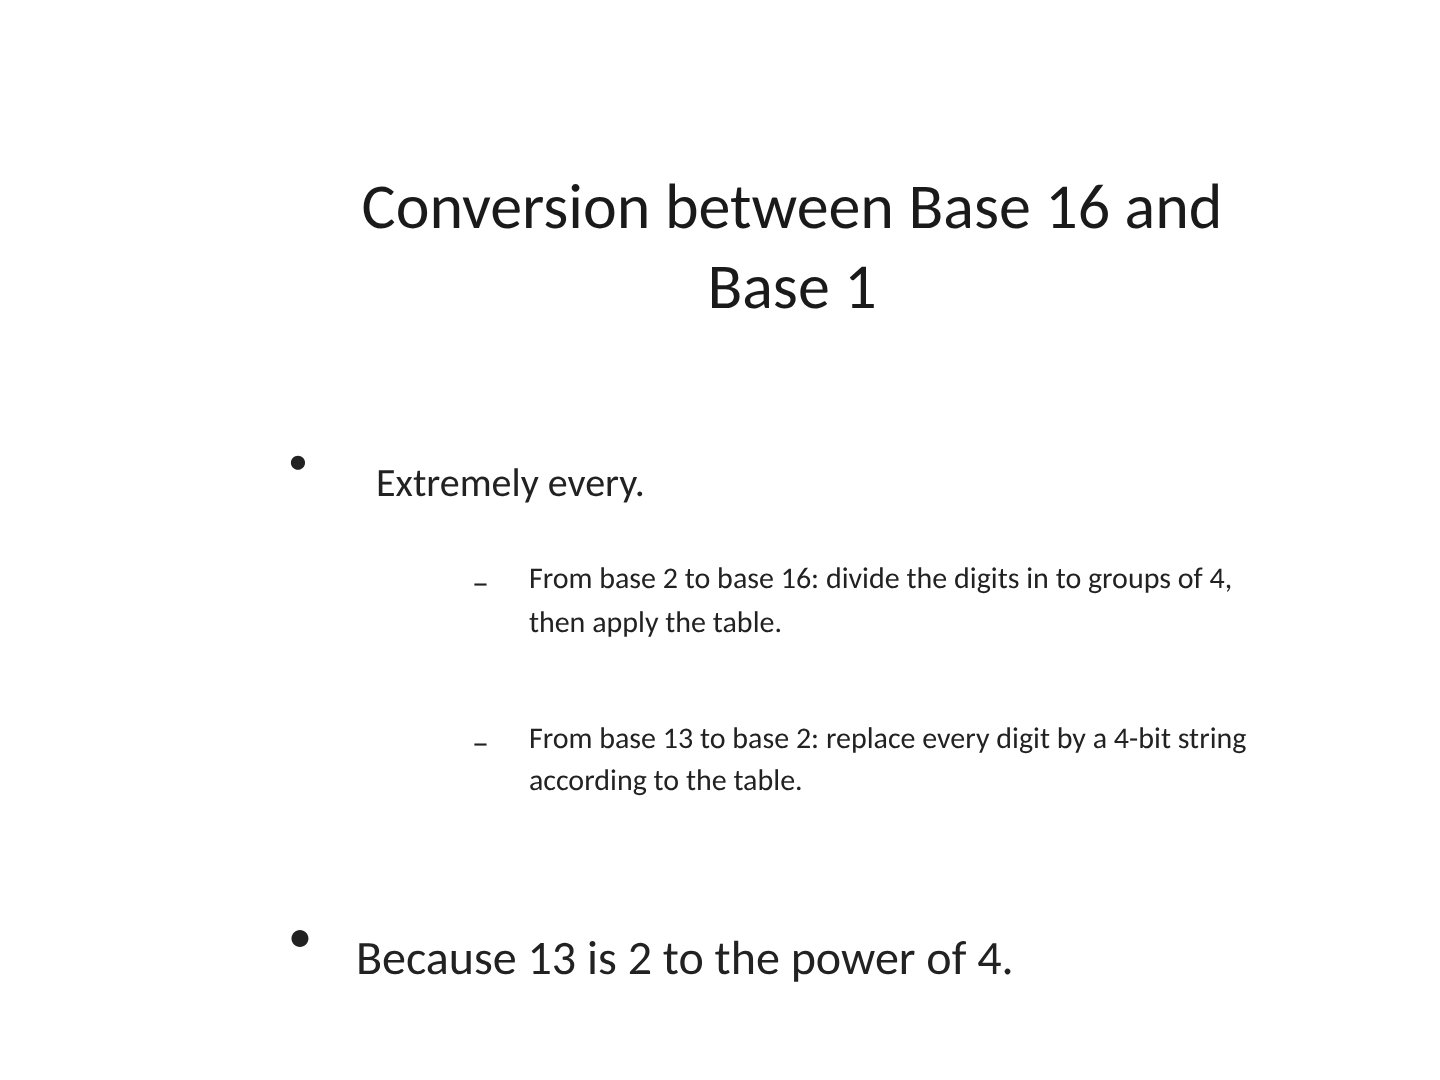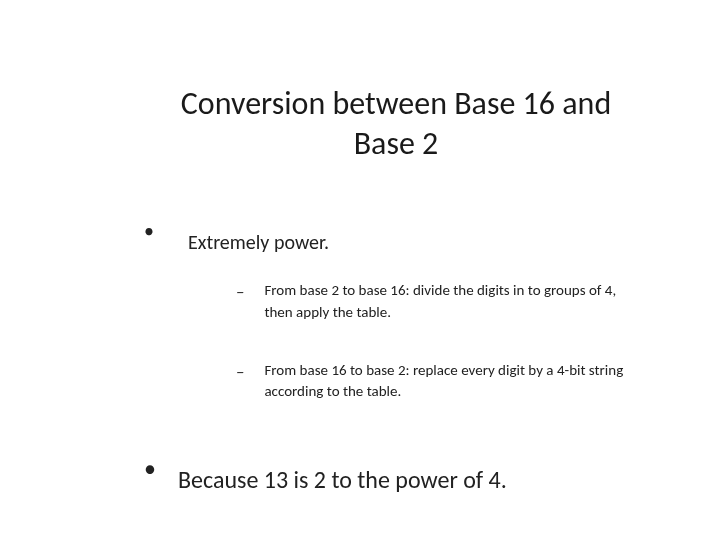--- a/index.html
+++ b/index.html
@@ -93,37 +93,37 @@
       font-size: 24px;
     }
   </style>
 </head>
 <body>
 
 <div class="slide-container">
 
   <div class="title">
     <span>Conversion between Base 16 and</span><br>
-    <span>Base 2</span>
+    <span>Base 1</span>
   </div>
 
   <div class="content">
 
     <div class="bullet-item">
       <span class="bullet-dot">•</span>
       <div>
-        <span class="bullet-text">Extremely power.</span>
+        <span class="bullet-text">Extremely every.</span>
         <div class="sub-bullets">
           <div class="sub-bullet-item">
             <span class="sub-bullet-dash">–</span>
             <span class="sub-bullet-text">From base 2 to base 16: divide the digits in to groups of 4, then apply the table.</span>
           </div>
           <div class="sub-bullet-item">
             <span class="sub-bullet-dash">–</span>
-            <span class="sub-bullet-text">From base 16 to base 2: replace every digit by a 4-bit string according to the table.</span>
+            <span class="sub-bullet-text">From base 13 to base 2: replace every digit by a 4-bit string according to the table.</span>
           </div>
         </div>
       </div>
     </div>
 
     <div class="bullet-item bullet-item-large">
       <span class="bullet-dot">•</span>
       <span class="bullet-text">Because 13 is 2 to the power of 4.</span>
     </div>
 

